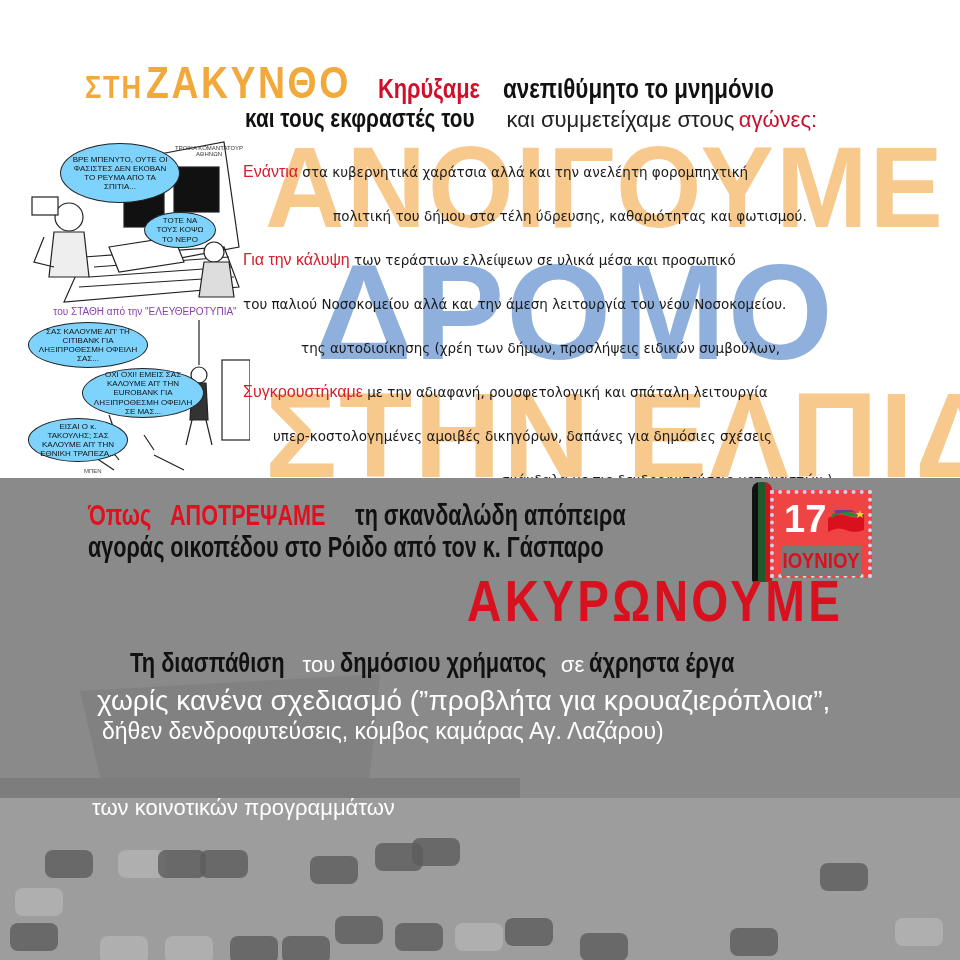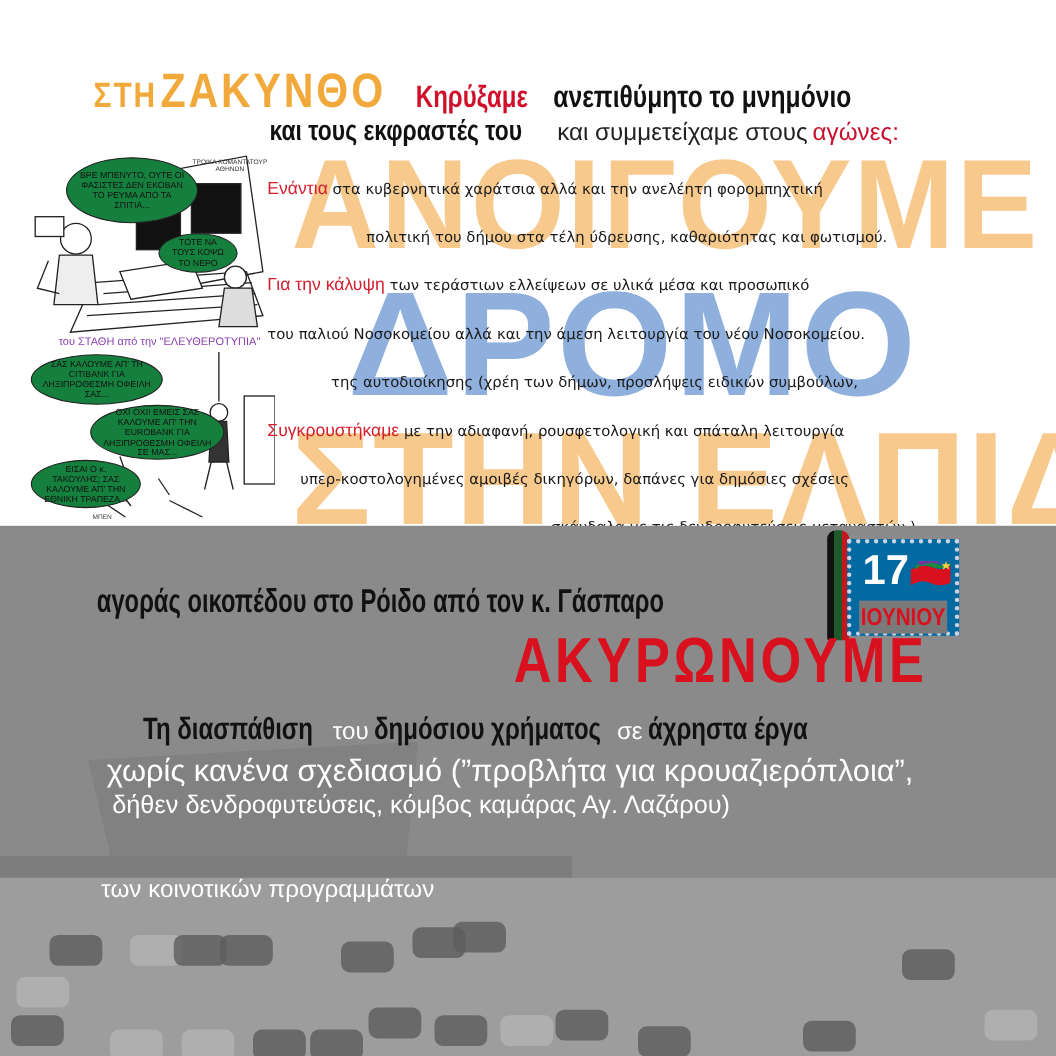--- a/index.html
+++ b/index.html
@@ -29,21 +29,21 @@
     .h2-black { font-family:"Liberation Sans", sans-serif; font-weight:bold; font-size:26px; color:#111; display:inline-block; transform:scaleX(0.8); transform-origin:left; }
     .h2-plain { font-size:22px; color:#222; margin-left:-30px;text-align:right; }
     .h2-red { font-size:22px; color:#c8102e; }
 
     
     .cartoon { position:absolute; background:#fff; }
     .cartoon1 { left:24px; top:137px; width:226px; height:175px; }
     .cartoon2 { left:24px; top:320px; width:226px; height:160px; }
     .caption { position:absolute; left:30px; top:306px; width:230px; text-align:center; font-size:10px; color:#8a3fb0; }
 
-    .bubble { position:absolute; border:1.5px solid #222; border-radius:50%; background:#15803d; font-size:8px; text-align:center; display:flex; align-items:center; justify-content:center; padding:4px 8px; color:#111; font-family:"Liberation Sans", sans-serif; line-height:1.15; }
+    .bubble { position:absolute; border:1.5px solid #222; border-radius:50%; background:#7dd3fc; font-size:8px; text-align:center; display:flex; align-items:center; justify-content:center; padding:4px 8px; color:#111; font-family:"Liberation Sans", sans-serif; line-height:1.15; }
 
     
     .body { position:absolute; left:243px; top:138px; width:640px; font-family:"DejaVu Sans", sans-serif; font-size:13.5px; color:#1a1a1a; line-height:20px; }
     .row { white-space:nowrap; height:20px;margin-top:24px; }
     .red { color:#d4202e; font-family:"Liberation Sans", sans-serif; font-size:16px; }
 
     
     .bottom { position:absolute; left:0; top:478px; width:960px; height:482px; background:#8a8a8a; overflow:hidden; }
     .photo-layer { position:absolute; left:0; top:0; width:960px; height:482px; }
     .lot { position:absolute; left:0; top:320px; width:960px; height:162px; background:#9d9d9d; }
@@ -55,21 +55,21 @@
     .b-line1 { position:absolute; left:88px; top:498px; white-space:nowrap; }
     .b-line2 { position:absolute; left:88px; top:530px; white-space:nowrap; }
     .cond { font-family:"Liberation Sans", sans-serif; font-weight:bold; display:inline-block; transform:scaleX(0.72); transform-origin:left; }
     .b-red { color:#e0101f; font-size:30px; }
     .b-blk { color:#111; font-size:30px; }
 
     .akyr { position:absolute; left:467px; top:567px; font-family:"Liberation Sans", sans-serif; font-weight:bold; font-size:58px; color:#d9101e; letter-spacing:4px; transform:scaleX(0.82); transform-origin:left; white-space:nowrap; }
 
     .stamp { position:absolute; left:752px; top:482px; width:122px; height:100px; }
     .stamp-brush { position:absolute; left:0; top:0; width:20px; height:100px; background:linear-gradient(90deg,#111 0 30%, #1f5a2c 30% 65%, #c4161c 65% 100%); border-radius:8px 8px 2px 2px; }
-    .stamp-card { position:absolute; left:18px; top:8px; width:102px; height:88px; background:#0369a1; border:4px dotted #c9d3e3; }
+    .stamp-card { position:absolute; left:18px; top:8px; width:102px; height:88px; background:#ef4444; border:4px dotted #c9d3e3; }
     .stamp-num { position:absolute; left:10px; top:4px; font-family:"Liberation Sans", sans-serif; font-weight:bold; font-size:38px; color:#fff; }
     .stamp-flag { position:absolute; left:52px; top:16px; width:40px; height:26px; }
     .stamp-month { position:absolute; left:0; top:52px; width:94px; height:30px; background:#7a7a7a; text-align:center; font-family:"Liberation Sans", sans-serif; font-weight:bold; font-size:22px; color:#d9101e; transform:scaleX(0.85); line-height:30px; }
 
     .c-line { position:absolute; white-space:nowrap; }
     .c1 { left:130px; top:647px; }
     .c2 { left:97px; top:685px; font-size:28px; color:#fff; font-family:"Liberation Sans", sans-serif; }
     .c3 { left:102px; top:718px; font-size:23px; color:#fff; font-family:"Liberation Sans", sans-serif; }
     .c4 { left:410px; top:752px; }
     .c5 { left:92px; top:795px; font-size:22px; color:#fff; font-family:"Liberation Sans", sans-serif; }
@@ -186,20 +186,25 @@
       <div class="car" style="left:395px;top:445px"></div>
       <div class="car light" style="left:455px;top:445px"></div>
       <div class="car" style="left:505px;top:440px"></div>
       <div class="car" style="left:580px;top:455px"></div>
       <div class="car" style="left:820px;top:385px"></div>
       <div class="car light" style="left:895px;top:440px"></div>
       <div class="car" style="left:730px;top:450px"></div>
     </div>
   </div>
 
+  <div class="b-line1">
+    <span class="cond b-red">Όπως</span>
+    <span class="cond b-red" style="margin-left:-10px">ΑΠΟΤΡΕΨΑΜΕ</span>
+    <span class="cond b-blk" style="margin-left:-36px">τη σκανδαλώδη απόπειρα</span>
+  </div>
   <div class="b-line2">
     <span class="cond b-blk">αγοράς  οικοπέδου  στο Ρόιδο από τον κ. Γάσπαρο</span>
   </div>
 
   <div class="stamp">
     <div class="stamp-brush"></div>
     <div class="stamp-card">
       <div class="stamp-num">17</div>
       <svg class="stamp-flag" viewBox="0 0 40 26">
         <path d="M2 8 Q12 2 22 6 T38 4 L38 20 Q28 24 20 20 T2 22 Z" fill="#d9101e"></path>

